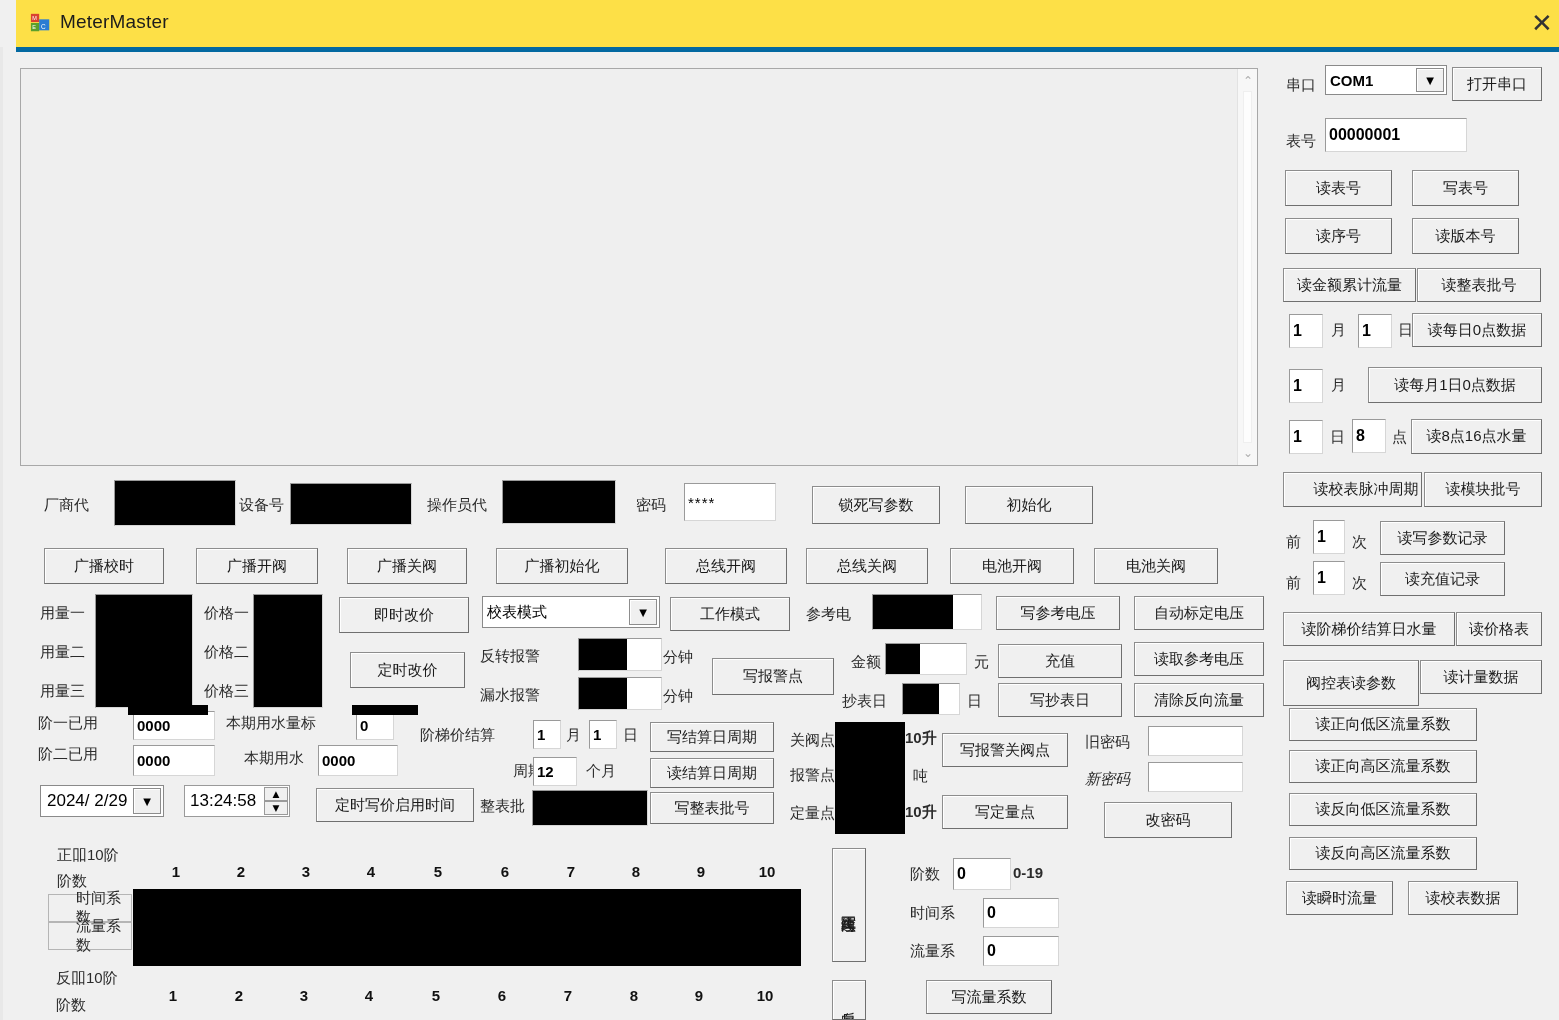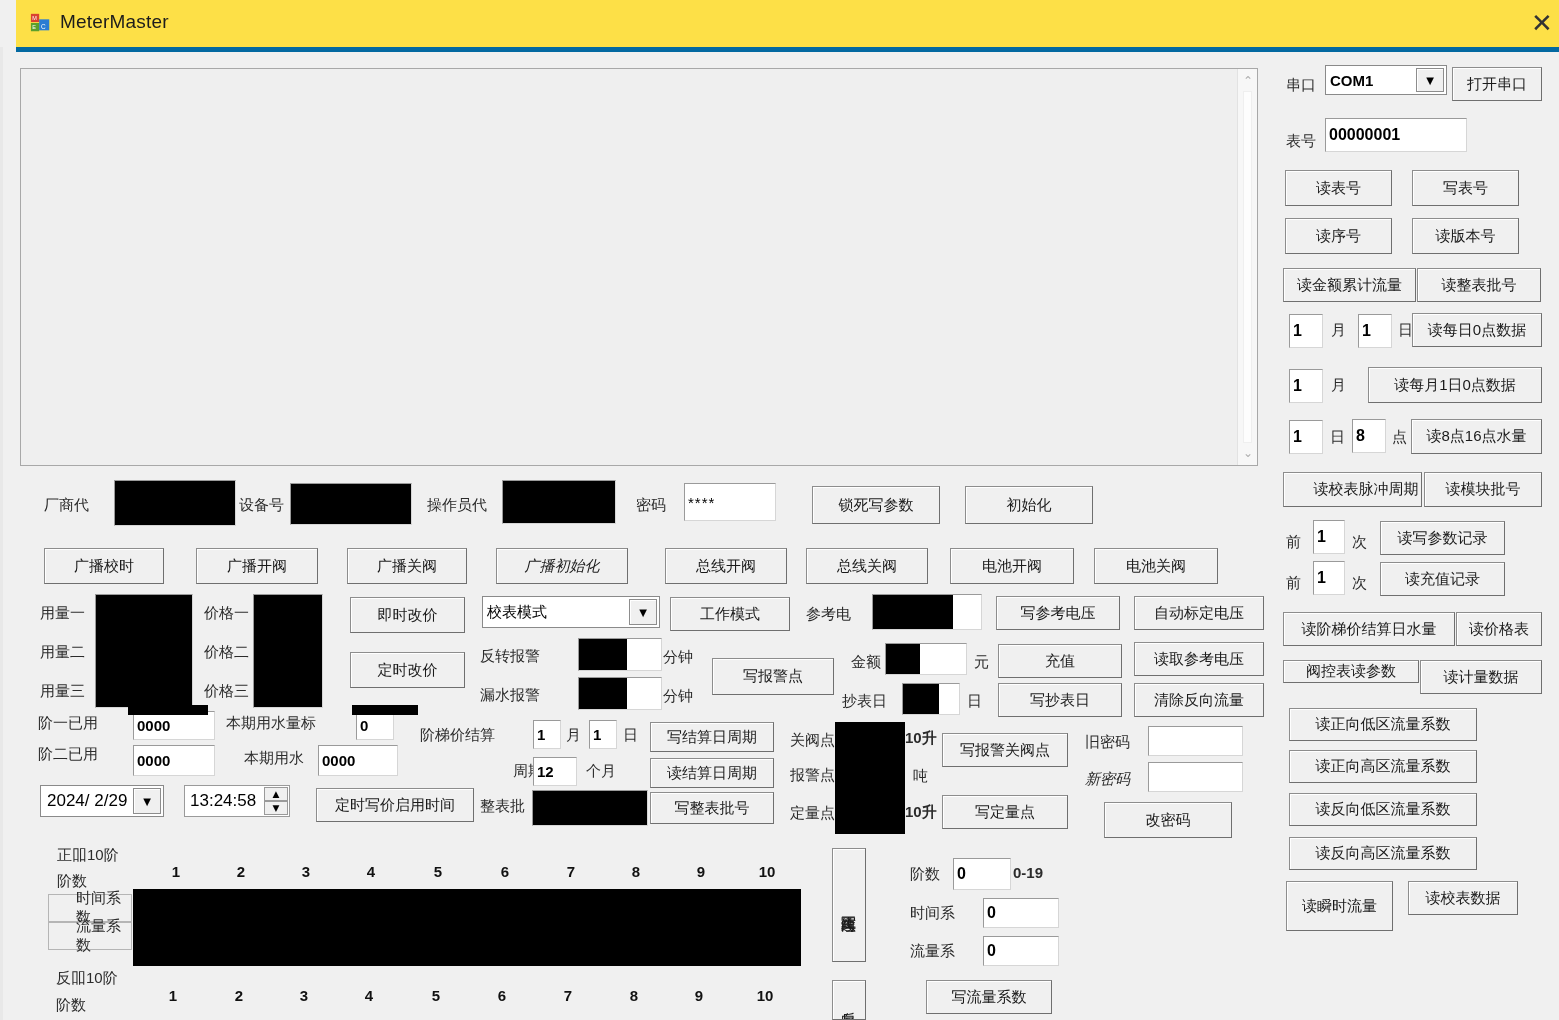--- a/index.html
+++ b/index.html
@@ -187,28 +187,28 @@
   <div class="btn" style="left:1380px;top:521px;width:125px;height:34px;">读写参数记录</div>
 
   <div class="lbl" style="left:1286px;top:574px;">前</div>
   <div class="txt bold" style="left:1313px;top:561px;width:32px;height:34px;font-size:16px;">1</div>
   <div class="lbl" style="left:1352px;top:574px;">次</div>
   <div class="btn" style="left:1380px;top:562px;width:125px;height:34px;">读充值记录</div>
 
   <div class="btn" style="left:1283px;top:612px;width:172px;height:34px;">读阶梯价结算日水量</div>
   <div class="btn" style="left:1456px;top:612px;width:86px;height:34px;">读价格表</div>
 
-  <div class="btn" style="left:1283px;top:660px;width:136px;height:23px;">阀控表读参数</div>
+  <div class="btn" style="left:1283px;top:660px;width:136px;height:46px;">阀控表读参数</div>
   <div class="btn" style="left:1420px;top:660px;width:122px;height:34px;">读计量数据</div>
 
   <div class="btn" style="left:1289px;top:708px;width:188px;height:33px;">读正向低区流量系数</div>
   <div class="btn" style="left:1289px;top:750px;width:188px;height:33px;">读正向高区流量系数</div>
   <div class="btn" style="left:1289px;top:793px;width:188px;height:33px;">读反向低区流量系数</div>
   <div class="btn" style="left:1289px;top:837px;width:188px;height:33px;">读反向高区流量系数</div>
-  <div class="btn" style="left:1286px;top:881px;width:107px;height:50px;">读瞬时流量</div>
+  <div class="btn" style="left:1286px;top:881px;width:107px;height:34px;">读瞬时流量</div>
   <div class="btn" style="left:1408px;top:881px;width:110px;height:34px;">读校表数据</div>
 
   <div class="lbl" style="left:44px;top:496px;">厂商代</div>
   <div class="txt" style="left:114px;top:480px;width:122px;height:46px;">
     <div class="redact" style="left:0;top:0;width:122px;height:46px;"></div>
   </div>
   <div class="lbl" style="left:239px;top:496px;">设备号</div>
   <div class="txt" style="left:290px;top:483px;width:122px;height:42px;">
     <div class="redact" style="left:0;top:0;width:122px;height:42px;"></div>
   </div>
@@ -217,41 +217,41 @@
     <div class="redact" style="left:0;top:0;width:114px;height:44px;"></div>
   </div>
   <div class="lbl" style="left:636px;top:496px;">密码</div>
   <div class="txt" style="left:684px;top:483px;width:92px;height:38px;letter-spacing:1px;">****</div>
   <div class="btn" style="left:812px;top:486px;width:128px;height:38px;">锁死写参数</div>
   <div class="btn" style="left:965px;top:486px;width:128px;height:38px;">初始化</div>
 
   <div class="btn" style="left:44px;top:548px;width:120px;height:36px;">广播校时</div>
   <div class="btn" style="left:196px;top:548px;width:122px;height:36px;">广播开阀</div>
   <div class="btn" style="left:347px;top:548px;width:120px;height:36px;">广播关阀</div>
-  <div class="btn" style="left:496px;top:548px;width:132px;height:36px;font-style:italic;">广播初始化</div>
+  <div class="btn" style="left:496px;top:548px;width:132px;height:36px;">广播初始化</div>
   <div class="btn" style="left:665px;top:548px;width:122px;height:36px;">总线开阀</div>
   <div class="btn" style="left:806px;top:548px;width:122px;height:36px;">总线关阀</div>
   <div class="btn" style="left:950px;top:548px;width:124px;height:36px;">电池开阀</div>
   <div class="btn" style="left:1094px;top:548px;width:124px;height:36px;">电池关阀</div>
 
   <div class="lbl" style="left:40px;top:604px;">用量一</div>
   <div class="lbl" style="left:40px;top:643px;">用量二</div>
   <div class="lbl" style="left:40px;top:682px;">用量三</div>
   <div class="txt" style="left:95px;top:594px;width:98px;height:114px;">
     <div class="redact" style="left:0;top:0;width:98px;height:114px;"></div>
   </div>
 
   <div class="lbl" style="left:204px;top:604px;">价格一</div>
   <div class="lbl" style="left:204px;top:643px;">价格二</div>
   <div class="lbl" style="left:204px;top:682px;">价格三</div>
   <div class="txt" style="left:253px;top:594px;width:70px;height:114px;">
     <div class="redact" style="left:0;top:0;width:70px;height:114px;"></div>
   </div>
 
-  <div class="btn" style="left:350px;top:597px;width:115px;height:36px;">即时改价</div>
+  <div class="btn" style="left:339px;top:597px;width:130px;height:36px;">即时改价</div>
   <div class="btn" style="left:350px;top:652px;width:115px;height:36px;">定时改价</div>
 
   <div class="combo" style="left:482px;top:596px;width:178px;height:32px;">
     <span>校表模式</span>
     <span class="arrowbox">▼</span>
   </div>
   <div class="btn" style="left:670px;top:597px;width:120px;height:34px;">工作模式</div>
 
   <div class="lbl" style="left:480px;top:647px;">反转报警</div>
   <div class="lbl" style="left:480px;top:686px;">漏水报警</div>

